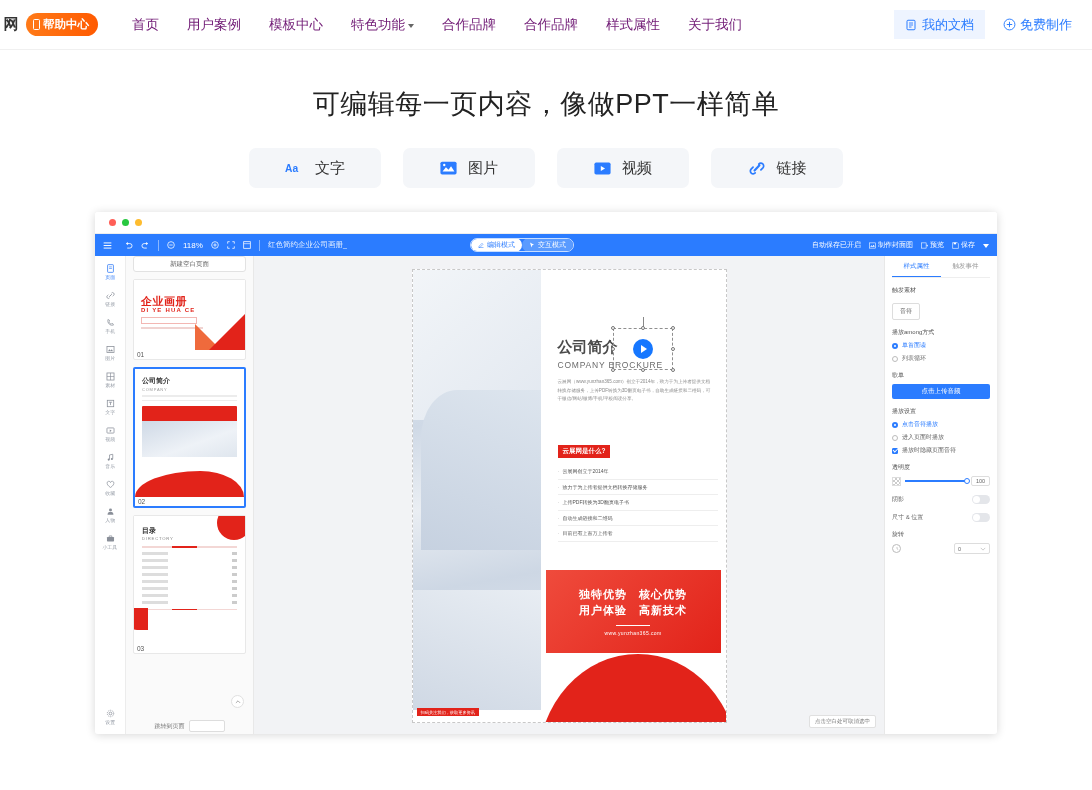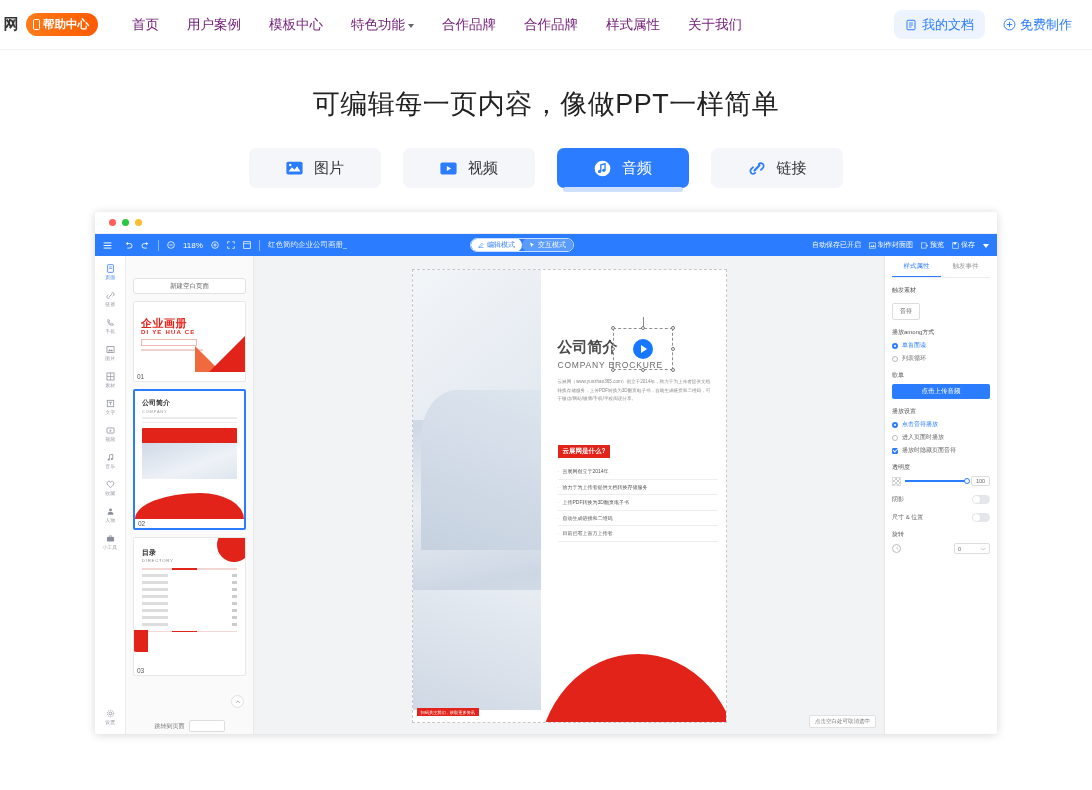--- a/index.html
+++ b/index.html
@@ -55,21 +55,21 @@
     padding: 0 12px; gap: 6px;
   }
   .searchbox input {
     border: none; background: transparent; outline: none;
     font-size: 12px; color: #333; flex: 1;
     font-family: "Liberation Sans", sans-serif;
   }
   .searchbox input::placeholder { color: #b0b4bb; }
   .btn-docs {
     background: #eef4ff; color: #2b7cff; font-size: 13px;
-    height: 29px; border-radius: 8px; padding: 0 11px;
+    height: 29px; border-radius: 0; padding: 0 11px;
     display: flex; align-items: center; gap: 5px;
     border: none; cursor: pointer; white-space: nowrap;
     font-family: "Liberation Sans", sans-serif;
   }
   .btn-make {
     background: #ffffff; color: #2b7cff; font-size: 13px;
     height: 29px; border-radius: 4px; padding: 0 8px;
     display: flex; align-items: center; gap: 4px;
     border: none; cursor: pointer; white-space: nowrap;
     font-family: "Liberation Sans", sans-serif;
@@ -146,21 +146,21 @@
   }
   .rail-item .ri-ic { color: #8a8f99; display: flex; align-items:center; }
   .rail-item .ri-lb { font-size: 5.2px; color: #9aa0aa; transform: scale(0.95); }
   .rail-item.sel .ri-ic { color: #3b82f6; }
   .rail-item.sel .ri-lb { color: #3b82f6; }
   .rail-bottom { margin-top: auto; margin-bottom: 6px; }
 
   
   .thumbs {
     width: 128px; background: #fafafa; border-right: 1px solid #e8e8e8;
-    padding: 22px 7px; overflow: hidden; position: relative;
+    padding: 0 7px; overflow: hidden; position: relative;
   }
   .new-page-btn {
     height: 16px; background: #fff; border: 1px solid #e2e2e2;
     border-radius: 3px; display: flex; align-items: center;
     justify-content: center; font-size: 6.5px; color: #666;
     cursor: pointer; margin-bottom: 7px;
   }
   .thumb { background: #fff; border: 1px solid #e8e8e8; border-radius: 2px;
            margin-bottom: 7px; padding: 0; cursor: pointer; }
   .thumb.active { border: 2px solid #2b7cff; }
@@ -382,47 +382,44 @@
       <span>免费制作</span>
     </button>
   </div>
 </div>
 
 <h1 class="hero-title">可编辑每一页内容，像做PPT一样简单</h1>
 
 <div class="tabrow">
   <div class="tab">
     <span class="tab-ic">
+      <svg width="19" height="13" viewBox="0 0 26 16">
+          <text x="0" y="13" font-family="Liberation Sans" font-size="14" font-weight="bold" fill="#2b7cff">Aa</text>
+        </svg>
+    </span>
+    <span>文字</span>
+  </div>
+  <div class="tab">
+    <span class="tab-ic">
       <svg width="17" height="14" viewBox="0 0 20 16">
           <rect x="0.5" y="0.5" width="19" height="15" rx="2" fill="#2b7cff"></rect>
           <path d="M3 12l4-5 3 3 3-4 4 6z" fill="#fff"></path>
           <circle cx="5" cy="4.5" r="1.4" fill="#fff"></circle>
         </svg>
     </span>
     <span>图片</span>
   </div>
   <div class="tab">
     <span class="tab-ic">
       <svg width="17" height="13" viewBox="0 0 20 15">
           <rect x="0.5" y="0.5" width="19" height="14" rx="2" fill="#2b7cff"></rect>
           <path d="M8 4.5l5 3-5 3z" fill="#fff"></path>
         </svg>
     </span>
     <span>视频</span>
-  </div>
-  <div class="tab active">
-    <span class="tab-ic">
-      <svg width="17" height="17" viewBox="0 0 20 20">
-          <circle cx="10" cy="10" r="9.2" fill="#fff"></circle>
-          <path d="M8 13.2V5.6l5-1.1v7.6" stroke="#2b7cff" stroke-width="1.5" fill="none"></path>
-          <circle cx="6.6" cy="13.4" r="1.9" fill="#2b7cff"></circle>
-          <circle cx="11.6" cy="12.1" r="1.9" fill="#2b7cff"></circle>
-        </svg>
-    </span>
-    <span>音频</span>
   </div>
   <div class="tab">
     <span class="tab-ic">
       <svg width="18" height="15" viewBox="0 0 22 18">
           <path d="M8 11.5L14 5" stroke="#2b7cff" stroke-width="2.6" stroke-linecap="round"></path>
           <path d="M13.2 3.6a3.4 3.4 0 115 4.7l-2.4 2.4" stroke="#2b7cff" stroke-width="2.1" fill="none" stroke-linecap="round"></path>
           <path d="M8.8 14.4a3.4 3.4 0 11-5-4.7l2.4-2.4" stroke="#2b7cff" stroke-width="2.1" fill="none" stroke-linecap="round"></path>
         </svg>
     </span>
     <span>链接</span>
@@ -764,20 +761,26 @@
 
         <div class="red-head">云展网是什么?</div>
         <ul class="bullets">
           <li>云展网创立于2014年</li>
           <li>致力于为上传者提供文档转换存储服务</li>
           <li>上传PDF转换为3D翻页电子书</li>
           <li>自动生成链接和二维码</li>
           <li>目前已有上百万上传者</li>
         </ul>
 
+        <div class="red-card">
+          <div class="l1">独特优势　核心优势</div>
+          <div class="l2">用户体验　高新技术</div>
+          <div class="rule"></div>
+          <div class="url">www.yunzhan365.com</div>
+        </div>
 
         <div class="pg-bigcurve"></div>
         <div class="pg-footer">扫码关注我们，获取更多资讯</div>
       </div>
 
       <div class="canvas-badge">点击空白处可取消选中</div>
     </div>
 
     <div class="props">
       <div class="props-tabs">

